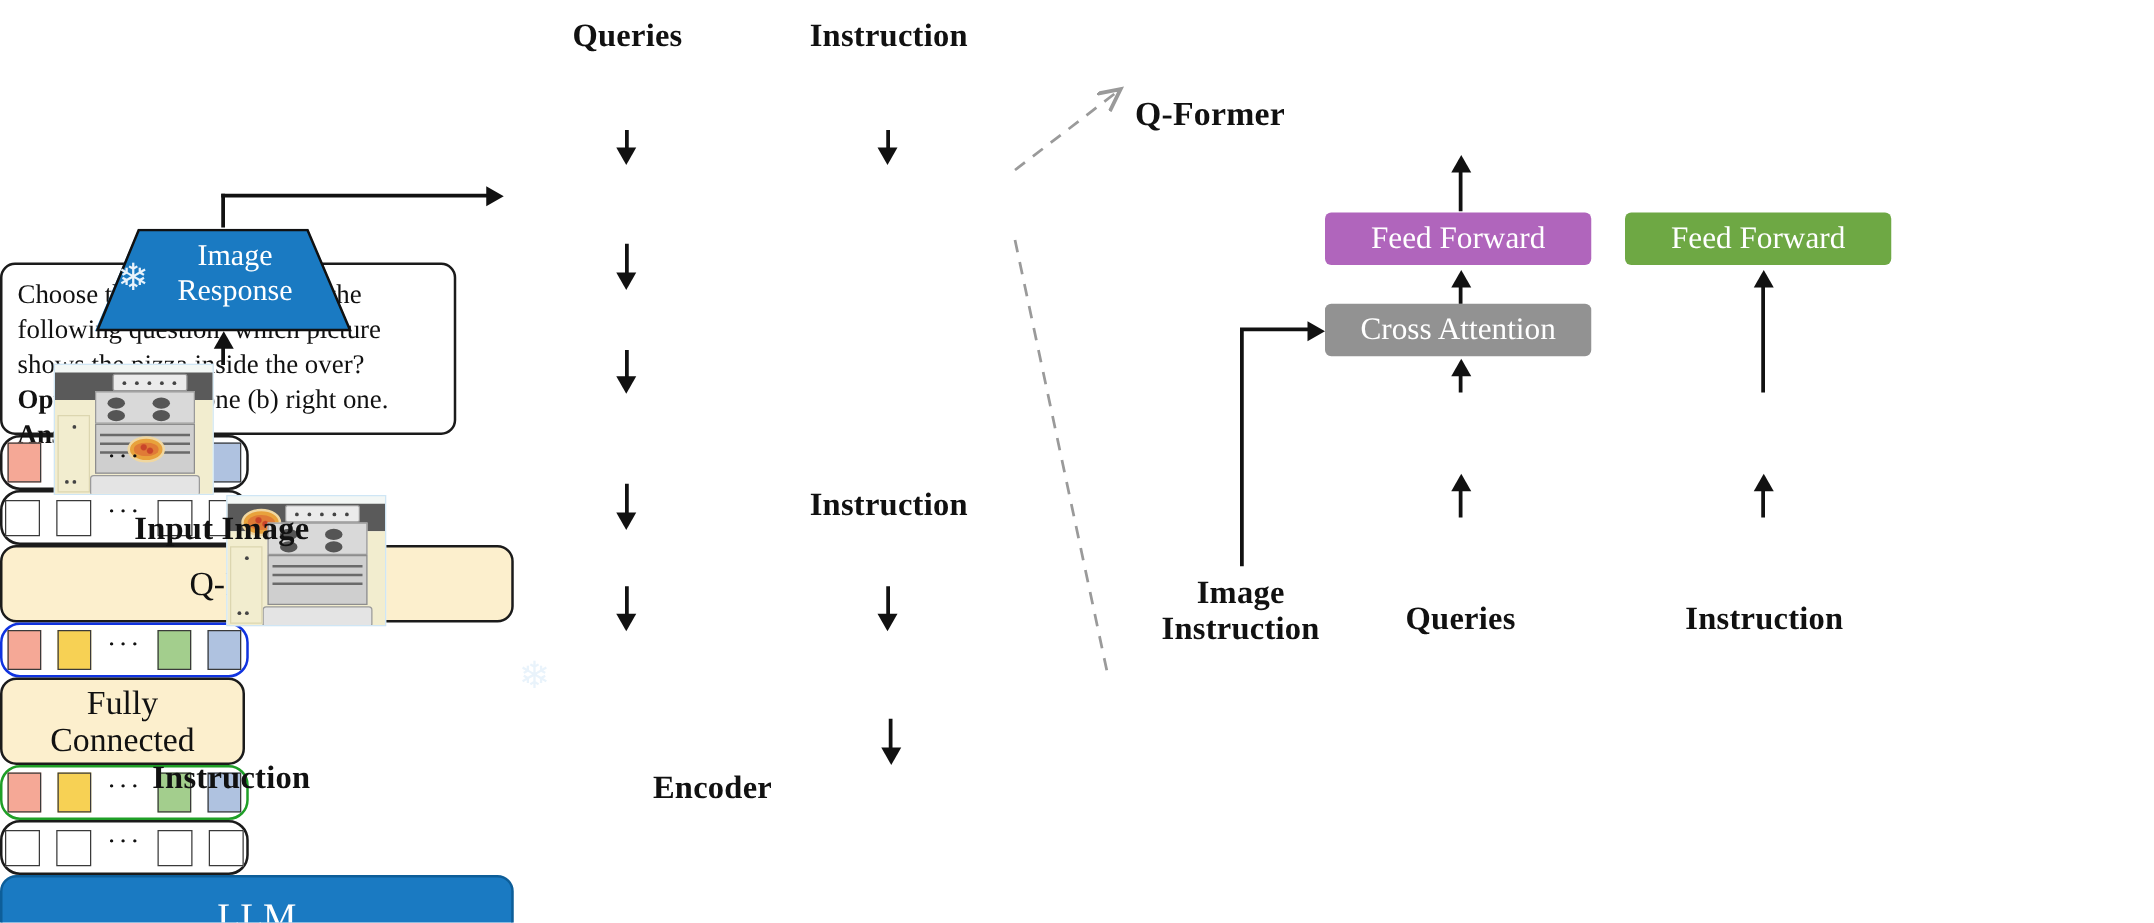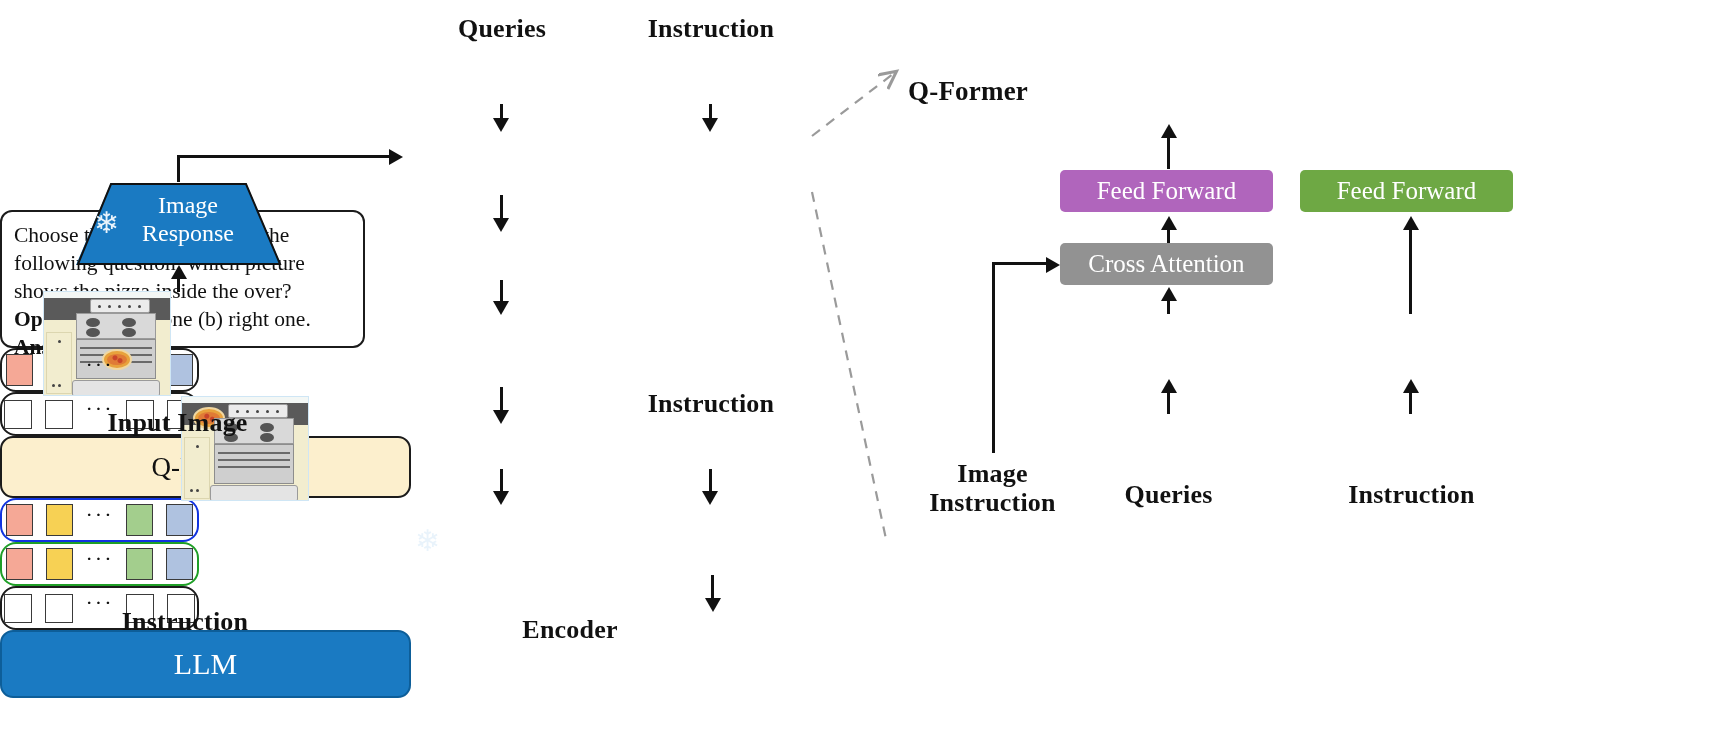--- a/index.html
+++ b/index.html
@@ -202,20 +202,24 @@
     <span class="tok" style="background:#f5a896;"></span>
     <span class="tok" style="background:#f7d154;"></span>
     <span class="dots">···</span>
     <span class="tok" style="background:#a3ce8d;"></span>
     <span class="tok" style="background:#afc2e0;"></span>
   </div>
 
   <div class="ln" style="left:500px;top:280px;width:2.5px;height:25px;"></div>
   <div class="ah-down" style="left:493px;top:301px;"></div>
 
+  <div class="rbox cream" style="left:404px;top:317px;width:196px;height:70px;flex-direction:column;">
+    <span class="box-txt">Fully</span>
+    <span class="box-txt">Connected</span>
+  </div>
 
   <div class="ln" style="left:500px;top:387px;width:2.5px;height:28px;"></div>
   <div class="ah-down" style="left:493px;top:410px;"></div>
 
   <div class="strip green-ring" style="left:402px;top:425px;width:199px;height:44px;">
     <span class="tok" style="background:#f5a896;"></span>
     <span class="tok" style="background:#f7d154;"></span>
     <span class="dots">···</span>
     <span class="tok" style="background:#a3ce8d;"></span>
     <span class="tok" style="background:#afc2e0;"></span>

